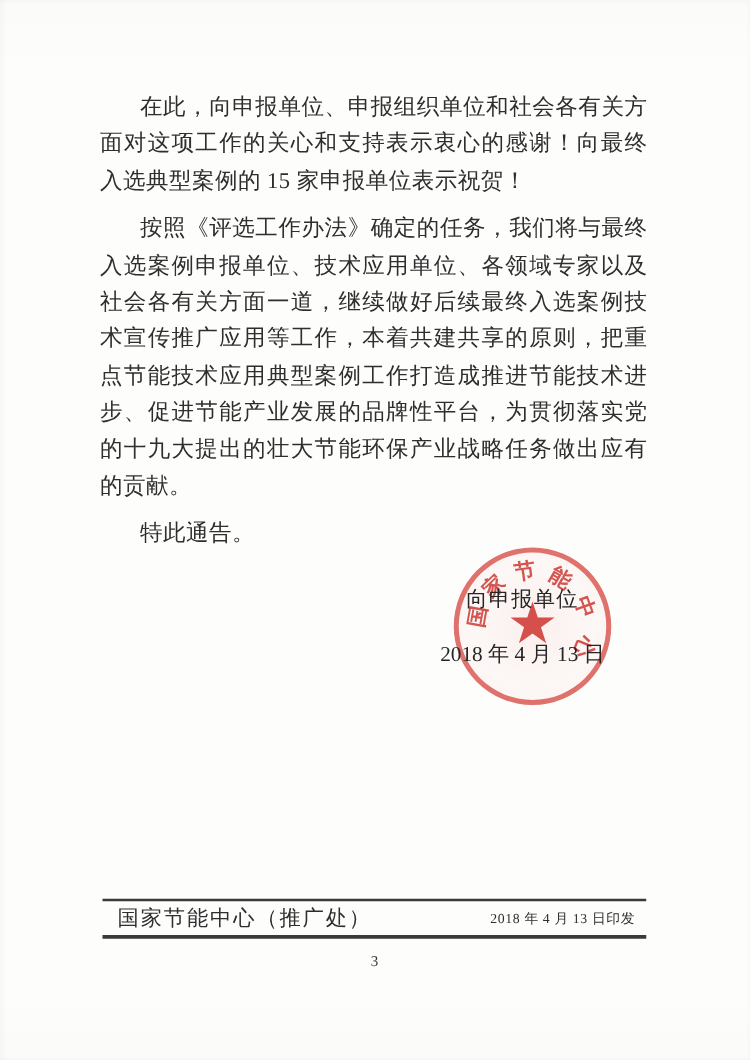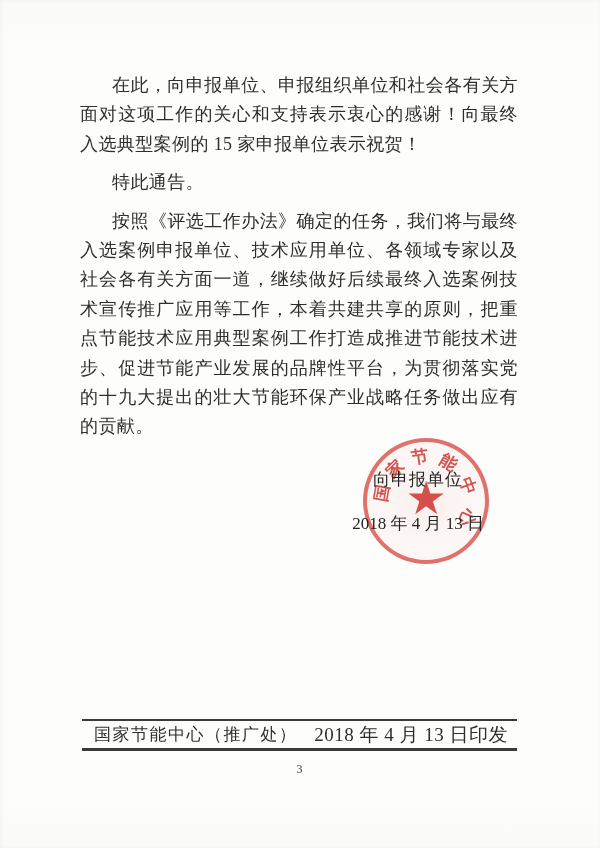--- a/index.html
+++ b/index.html
@@ -117,43 +117,43 @@
     padding: 0;
   }
   .footer-left {
     margin-left: 12px;
     font-size: 17px;
     letter-spacing: 1.5px;
     color: #2e2e2e;
   }
   .footer-right {
     margin-right: 9px;
-    font-size: 19px;
+    font-size: 11px;
     letter-spacing: 0.5px;
     color: #2e2e2e;
   }
   .page-number {
     position: absolute;
     left: 82px;
     top: 762px;
     width: 435px;
     text-align: center;
     font-size: 12px;
     color: #3a3a3a;
   }
 </style>
 </head>
 <body>
 
 <div class="page">
 
   <div class="body-text">
     <p class="para">在此，向申报单位、申报组织单位和社会各有关方面对这项工作的关心和支持表示衷心的感谢！向最终入选典型案例的 15 家申报单位表示祝贺！</p>
+    <p class="para">按照《评选工作办法》确定的任务，我们将与最终入选案例申报单位、技术应用单位、各领域专家以及社会各有关方面一道，继续做好后续最终入选案例技术宣传推广应用等工作，本着共建共享的原则，把重点节能技术应用典型案例工作打造成推进节能技术进步、促进节能产业发展的品牌性平台，为贯彻落实党的十九大提出的壮大节能环保产业战略任务做出应有的贡献。</p>
     <p class="para">特此通告。</p>
-    <p class="para">按照《评选工作办法》确定的任务，我们将与最终入选案例申报单位、技术应用单位、各领域专家以及社会各有关方面一道，继续做好后续最终入选案例技术宣传推广应用等工作，本着共建共享的原则，把重点节能技术应用典型案例工作打造成推进节能技术进步、促进节能产业发展的品牌性平台，为贯彻落实党的十九大提出的壮大节能环保产业战略任务做出应有的贡献。</p>
   </div>
 
   <div class="seal">
     <span class="seal-char a0">国</span>
     <span class="seal-char a1">家</span>
     <span class="seal-char a2">节</span>
     <span class="seal-char a3">能</span>
     <span class="seal-char a4">中</span>
     <span class="seal-char a5">心</span>
     <span class="seal-star">★</span>

